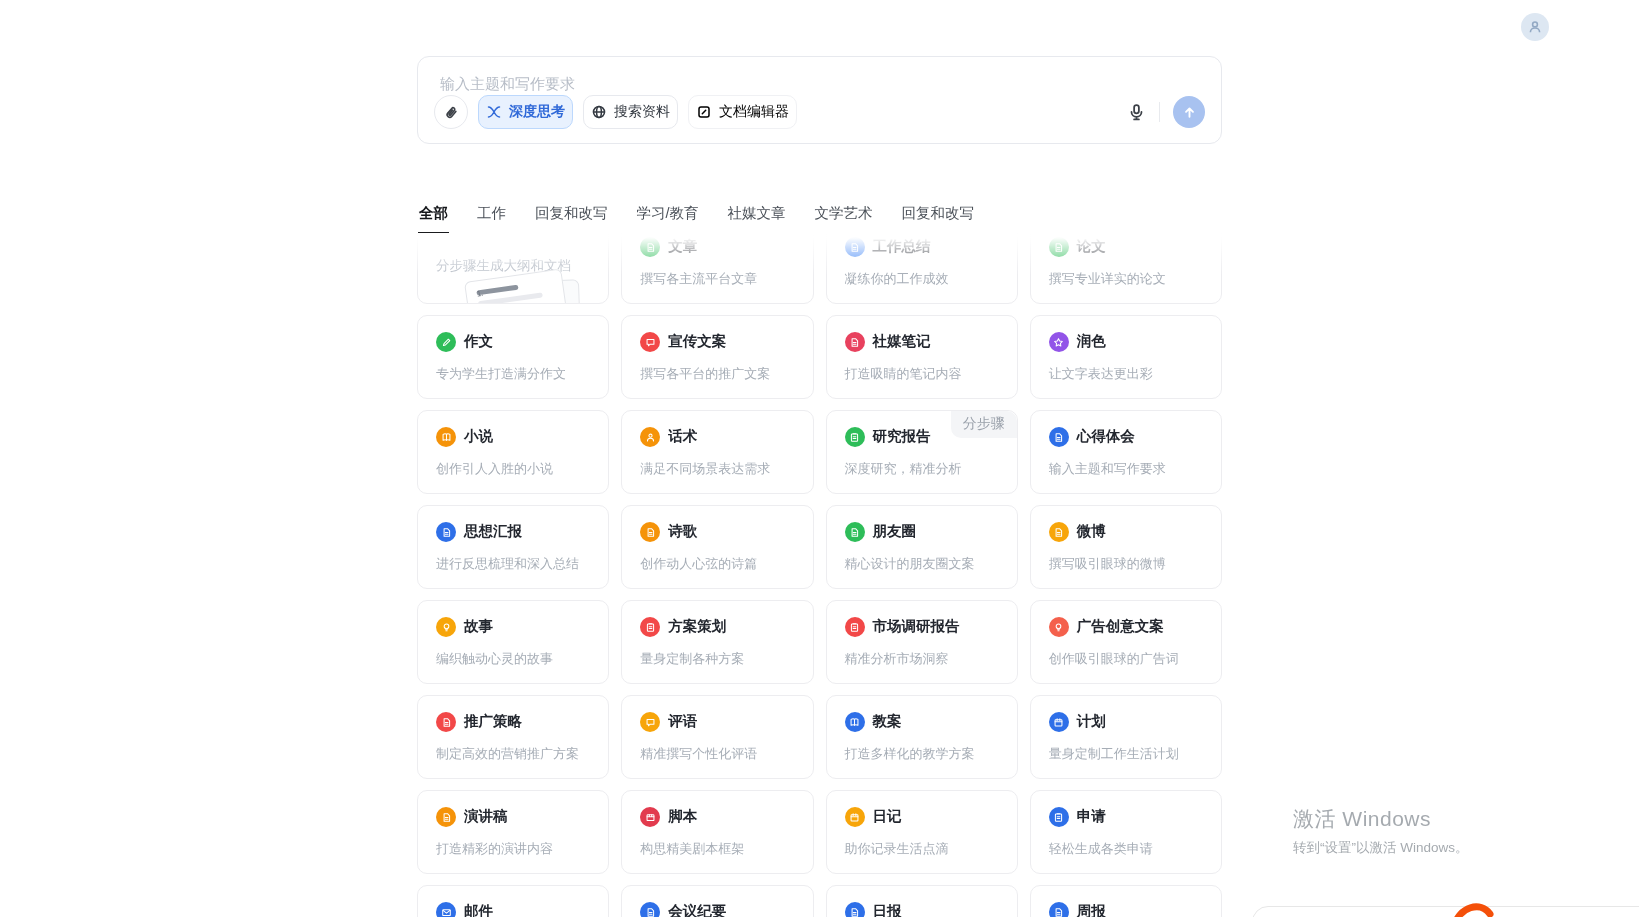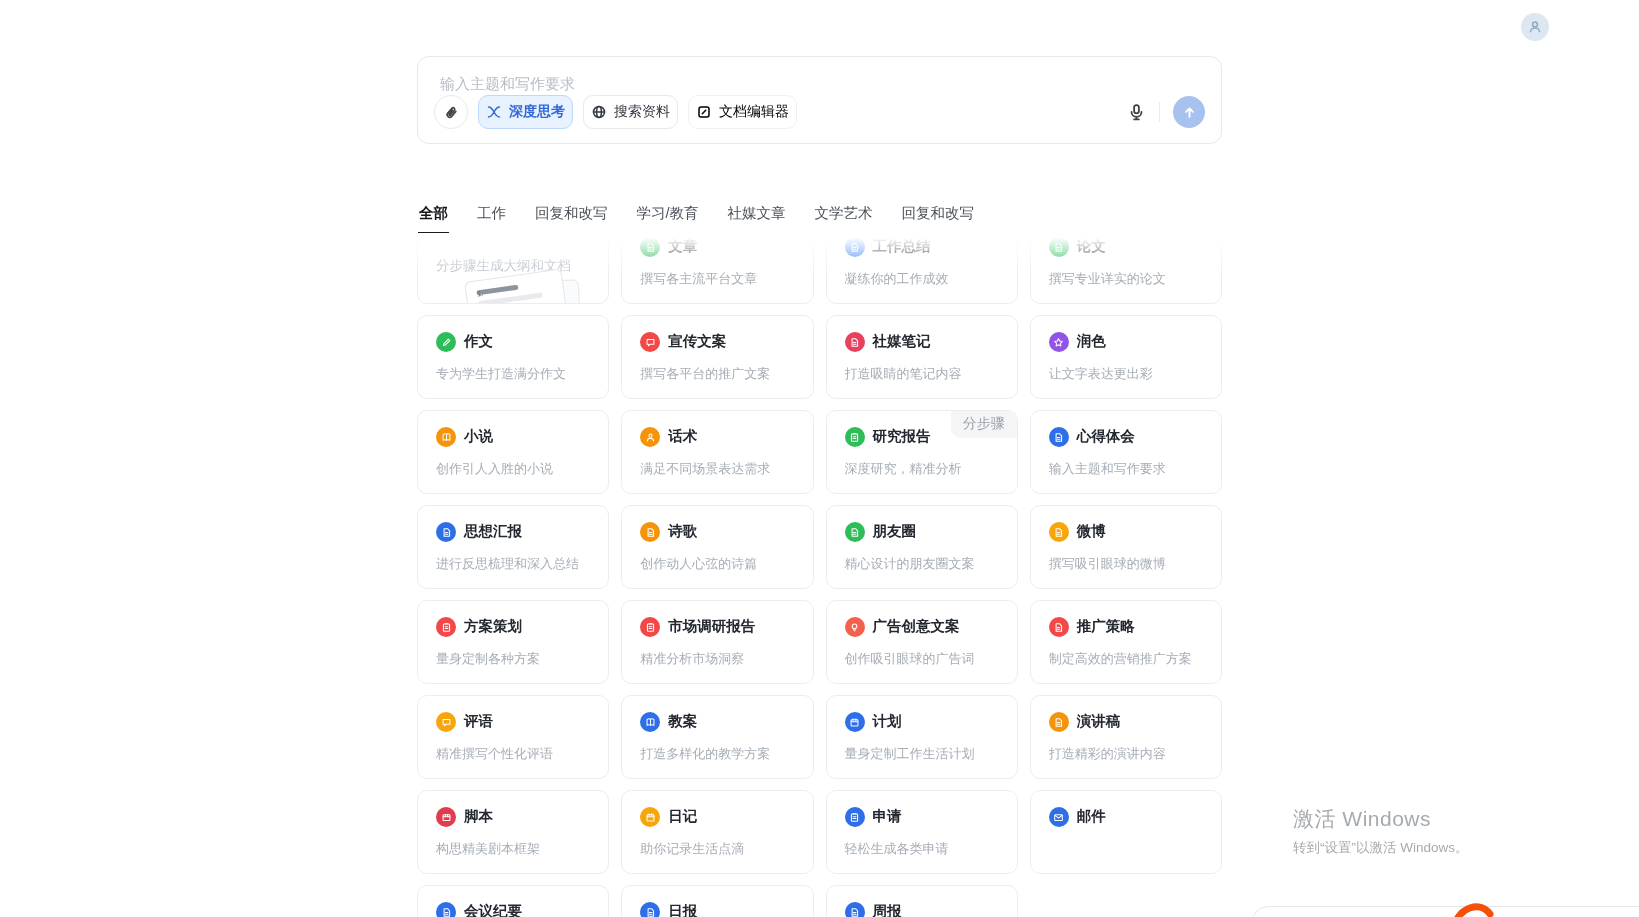--- a/index.html
+++ b/index.html
@@ -399,20 +399,32 @@
                 <use href="#g-doc"></use>
               </svg>
             </span>
       <span class="card-title">微博</span>
     </div>
     <div class="card-desc">撰写吸引眼球的微博</div>
   </div>
         <div class="card">
 
     <div class="card-head">
+      <span class="card-icon" style="background: rgb(247, 165, 10);">
+              <svg>
+                <use href="#g-bulb"></use>
+              </svg>
+            </span>
+      <span class="card-title">故事</span>
+    </div>
+    <div class="card-desc">编织触动心灵的故事</div>
+  </div>
+        <div class="card">
+
+    <div class="card-head">
       <span class="card-icon" style="background: rgb(242, 72, 72);">
               <svg>
                 <use href="#g-clipboard"></use>
               </svg>
             </span>
       <span class="card-title">方案策划</span>
     </div>
     <div class="card-desc">量身定制各种方案</div>
   </div>
         <div class="card">

